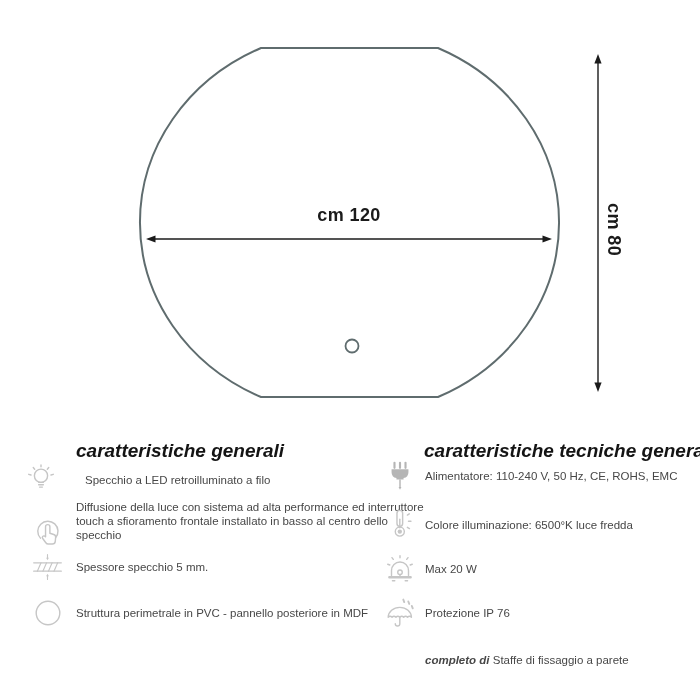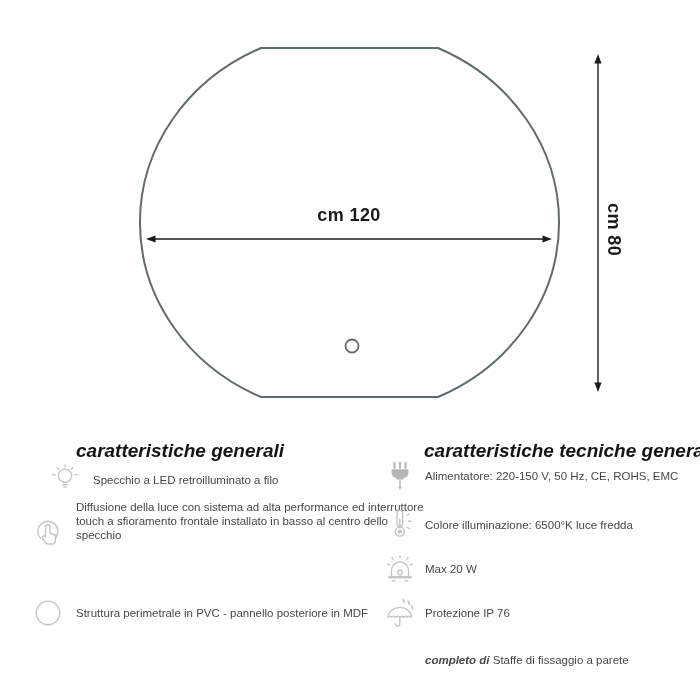--- a/index.html
+++ b/index.html
@@ -47,21 +47,21 @@
       <polygon class="dim-head" points="598,54 594.4,63.5 601.6,63.5"></polygon>
       <polygon class="dim-head" points="598,392 594.4,382.5 601.6,382.5"></polygon>
     </g>
   </svg>
 
   <div id="dim-width" class="dim-label">cm 120</div>
   <div id="dim-height" class="dim-label">cm 80</div>
 
   <div class="col-header" style="left:76px;top:440px;">caratteristiche generali</div>
 
-  <div class="row gap-l" style="left:46px;top:461px;height:38px;">
+  <div class="row gap-l" style="left:22px;top:461px;height:38px;gap:16px;">
     <span class="icon-box">
       <svg width="34" height="34" viewBox="0 0 36 36">
         <g class="ico">
           <circle cx="18" cy="13.5" r="7"></circle>
           <path d="M15.5,20.5 h5 M15.5,23 h5 M16.5,25.5 h3"></path>
           <path d="M18,2 v2 M9.8,4.8 l1.5,1.8 M26.2,4.8 l-1.5,1.8 M5,12 l2.4,.7 M31,12 l-2.4,.7"></path>
         </g>
       </svg>
     </span>
     <span class="txt nowrap">Specchio a LED retroilluminato a filo</span>
@@ -72,20 +72,34 @@
       <svg width="34" height="36" viewBox="0 0 36 38">
         <g class="ico">
           <path d="M10,25.5 a10.7,10.7 0 1 1 16,-.3"></path>
           <path d="M15.4,22.5 v-9 a2.3,2.3 0 0 1 4.6,0 v6.8 l4.1,1.3 a2.9,2.9 0 0 1 2,3 l-.4,4.3 a3.1,3.1 0 0 1 -3.1,2.8 h-4.4 a3.1,3.1 0 0 1 -2.5,-1.3 l-3.3,-4.5 a1.7,1.7 0 0 1 2.6,-2.2 l.4,.4 z" fill="#fff"></path>
         </g>
       </svg>
     </span>
     <span class="txt w-wide">Diffusione della luce con sistema ad alta performance ed interruttore touch a sfioramento frontale installato in basso al centro dello specchio</span>
   </div>
 
+  <div class="row gap-l" style="left:29px;top:548px;height:38px;">
+    <span class="icon-box">
+      <svg width="38" height="34" viewBox="0 0 40 36">
+        <g class="ico" style="stroke-width:1.2;">
+          <path d="M5,13.5 h30 M5,22.5 h30"></path>
+          <path d="M9,22.5 l4,-9 M15,22.5 l4,-9 M21,22.5 l4,-9 M27,22.5 l4,-9"></path>
+          <path d="M20,4.5 v3.5 M20,31.5 v-3.5"></path>
+        </g>
+        <polygon class="ico-fill" points="20,10.8 18.5,8 21.5,8"></polygon>
+        <polygon class="ico-fill" points="20,25.2 18.5,28 21.5,28"></polygon>
+      </svg>
+    </span>
+    <span class="txt nowrap">Spessore specchio 5 mm.</span>
+  </div>
 
   <div class="row gap-l" style="left:29px;top:594px;height:38px;">
     <span class="icon-box">
       <svg width="34" height="34" viewBox="0 0 36 36">
         <circle class="ico" cx="18" cy="18" r="12.5"></circle>
       </svg>
     </span>
     <span class="txt nowrap">Struttura perimetrale in PVC - pannello posteriore in MDF</span>
   </div>
 
@@ -95,21 +109,21 @@
     <span class="icon-box">
       <svg width="32" height="34" viewBox="0 0 36 36">
         <rect class="ico-solid" x="10.6" y="2" width="2.4" height="8" rx="1.2"></rect>
         <rect class="ico-solid" x="16.8" y="2" width="2.4" height="8" rx="1.2"></rect>
         <rect class="ico-solid" x="23" y="2" width="2.4" height="8" rx="1.2"></rect>
         <path class="ico-solid" d="M8.5,10.5 h19 v3.2 a6.8,6.8 0 0 1 -5.5,6.6 v1.7 h-8 v-1.7 a6.8,6.8 0 0 1 -5.5,-6.6 z"></path>
         <path class="ico-solid-line" d="M18,22.5 v7.5"></path>
         <polygon class="ico-solid" points="18,33.5 16.4,30.3 19.6,30.3"></polygon>
       </svg>
     </span>
-    <span class="txt nowrap">Alimentatore: 220-150 V, 50 Hz, CE, ROHS, EMC</span>
+    <span class="txt nowrap">Alimentatore: 110-240 V, 50 Hz, CE, ROHS, EMC</span>
   </div>
 
   <div class="row gap-r" style="left:381px;top:506px;height:38px;">
     <span class="icon-box">
       <svg width="34" height="36" viewBox="0 0 36 38">
         <g class="ico">
           <rect x="14.8" y="3.5" width="6" height="17" rx="3"></rect>
           <circle cx="17.8" cy="26" r="4.8"></circle>
           <path d="M17.8,13 v9"></path>
           <path d="M25.8,8.5 l2,-1.3 M27,15 h2.6 M25.8,21.5 l2.2,1.3"></path>

